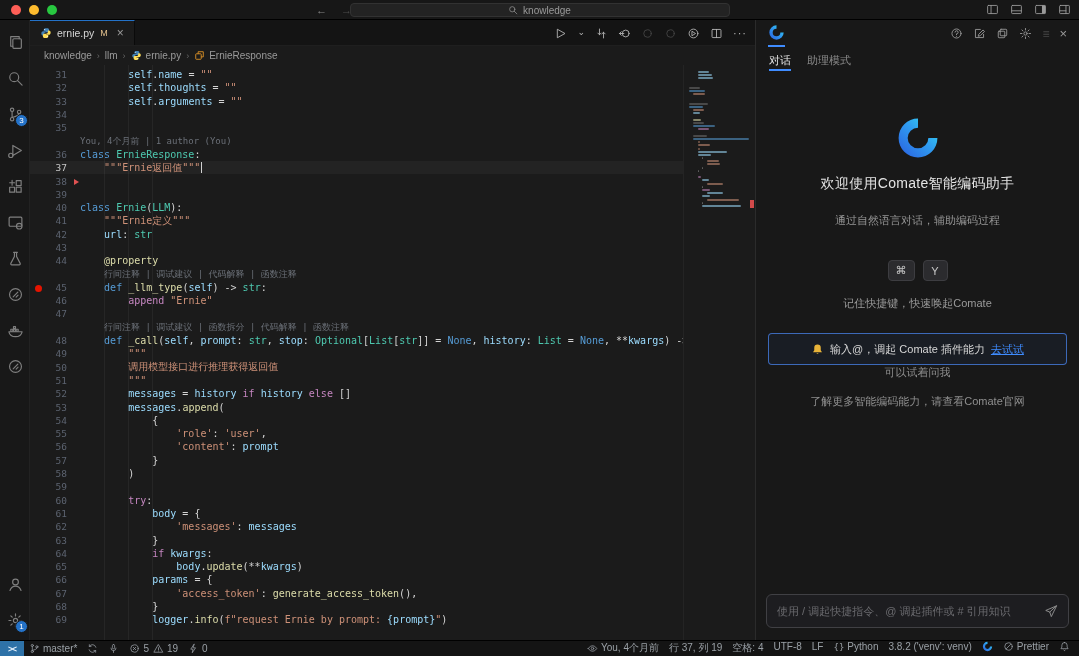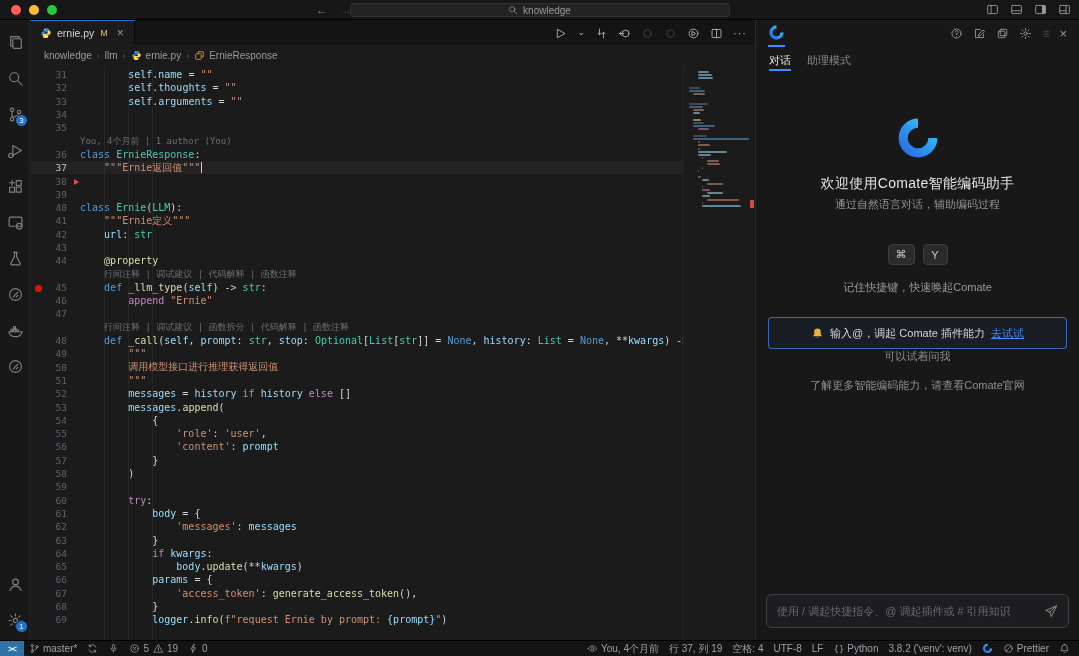--- a/index.html
+++ b/index.html
@@ -73,21 +73,21 @@
   .p-actions svg{width:13px;height:13px}
   .p-actions .faded{opacity:.35}
   .p-tabs{height:26px;display:flex;gap:16px;padding:0 13px;font-size:11px;align-items:stretch}
   .p-tab{color:#8a8a8a;display:flex;align-items:center;position:relative}
   .p-tab.active{color:#e8e8e8}
   .p-tab.active:after{content:"";position:absolute;left:0;right:0;bottom:2px;height:2px;background:#3f8cff}
   .p-body{flex:1;display:flex;flex-direction:column;align-items:center;text-align:center;padding:0 12px;position:relative}
   .w-logo{margin-top:42px}
   .w-logo svg{width:46px;height:46px}
   .w-title{margin-top:14px;font-size:14px;color:#e4e4e4;font-weight:500;letter-spacing:.3px}
-  .w-sub{margin-top:4px;font-size:11px;color:#959595}
+  .w-sub{margin-top:20px;font-size:11px;color:#959595}
   .keys{margin-top:32px;display:flex;gap:8px}
   .key{min-width:25px;height:21px;padding:0 7px;background:#2b2b2e;border:1px solid #3d3d41;border-radius:4px;color:#c6c6c6;font-size:11px;display:flex;align-items:center;justify-content:center}
   .k-hint{margin-top:15px;font-size:11px;color:#9a9a9a}
   .tipbox{margin-top:22px;width:100%;border:1px solid rgba(70,125,224,.8);background:rgba(42,92,180,.08);border-radius:4px;height:32px;display:flex;align-items:center;justify-content:center;gap:6px;font-size:11px;color:#d6d6d6}
   .tipbox svg{width:13px;height:13px}
   .tip-link{color:#3f8cff;text-decoration:underline}
   .try-title{font-size:11px;color:#8f8f8f}
   .sug{margin-top:12px;font-size:11px;color:#3f8cff;display:flex;align-items:center;gap:6px;justify-content:center}
   .sug svg{width:12px;height:12px}
   .sug .sug-text{text-decoration:underline}
@@ -96,21 +96,21 @@
   .chatinput input{flex:1;background:transparent;border:none;outline:none;color:#bbb;font-size:11px;font-family:"Liberation Sans",sans-serif}
   .chatinput input::placeholder{color:#6a6a6e}
   .chatinput svg{width:14px;height:14px}
   .send-btn{color:#8f8f8f}
 
   
   .statusbar{height:16px;background:#141414;border-top:1px solid #000;display:flex;align-items:stretch;font-size:10px;color:#9aa0a6}
   .sb-item{display:flex;align-items:center;gap:4px;padding:0 5px}
   .sb-item svg{width:11px;height:11px}
   .sb-remote{background:#2e72a8;color:#eaf5ff;padding:0 8px}
-  .sb-right{margin-left:auto;display:flex;align-items:center;padding-right:4px}
+  .sb-right{margin-left:auto;display:flex;align-items:flex-start;padding-right:4px}
   .sb-seg{display:flex;align-items:center;gap:3px}
 </style>
 </head>
 <body>
 
 <svg width="0" height="0" style="position:absolute">
   <defs>
     <linearGradient id="cgrad" x1="0" y1="1" x2="1" y2="0">
       <stop offset="0" stop-color="#2a5ee0"></stop>
         <stop offset="0.55" stop-color="#2f9df0"></stop>

